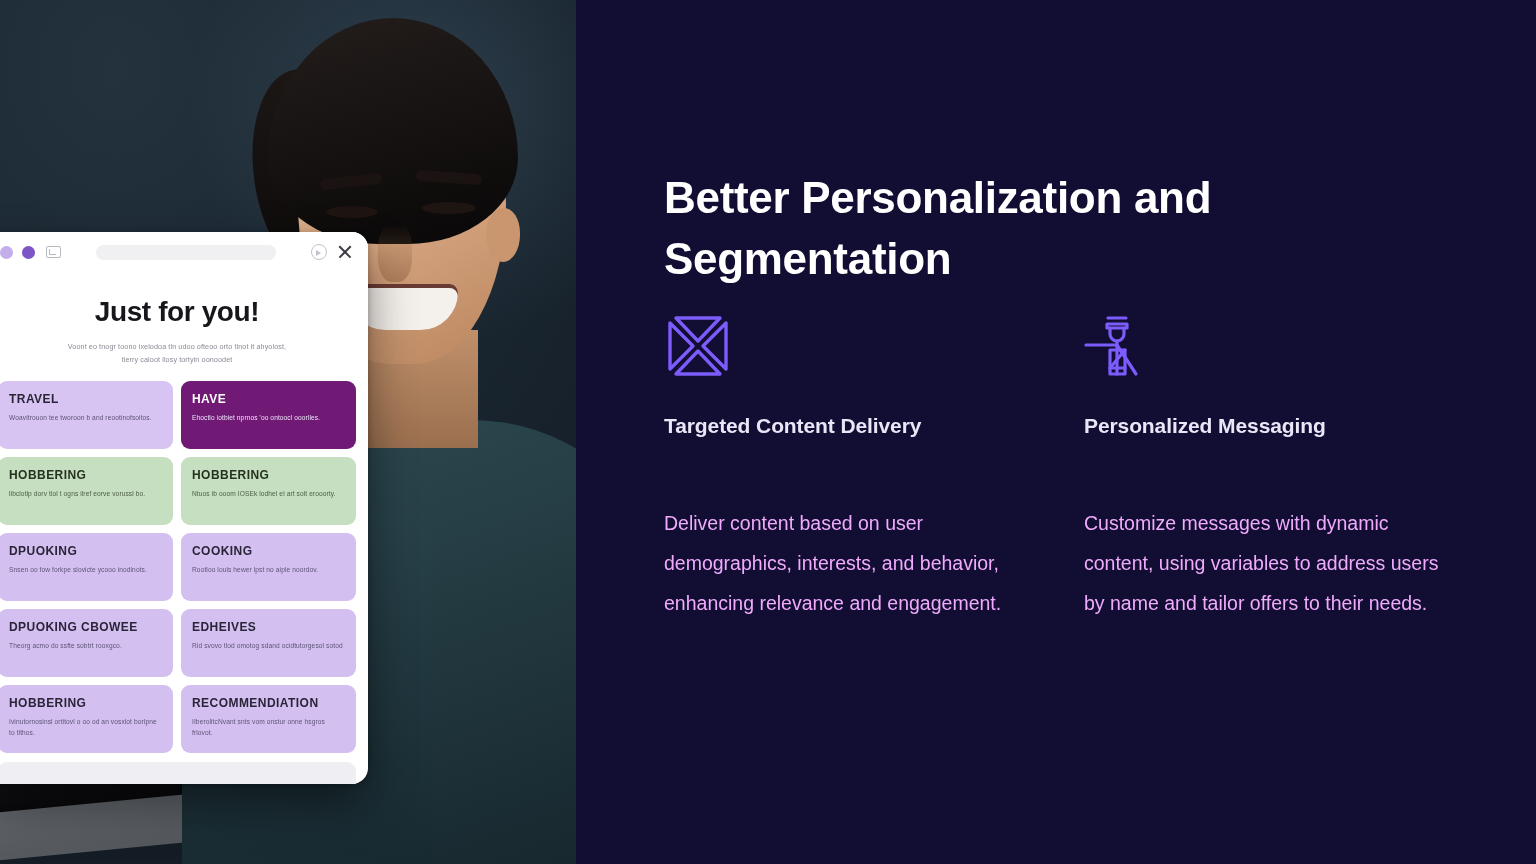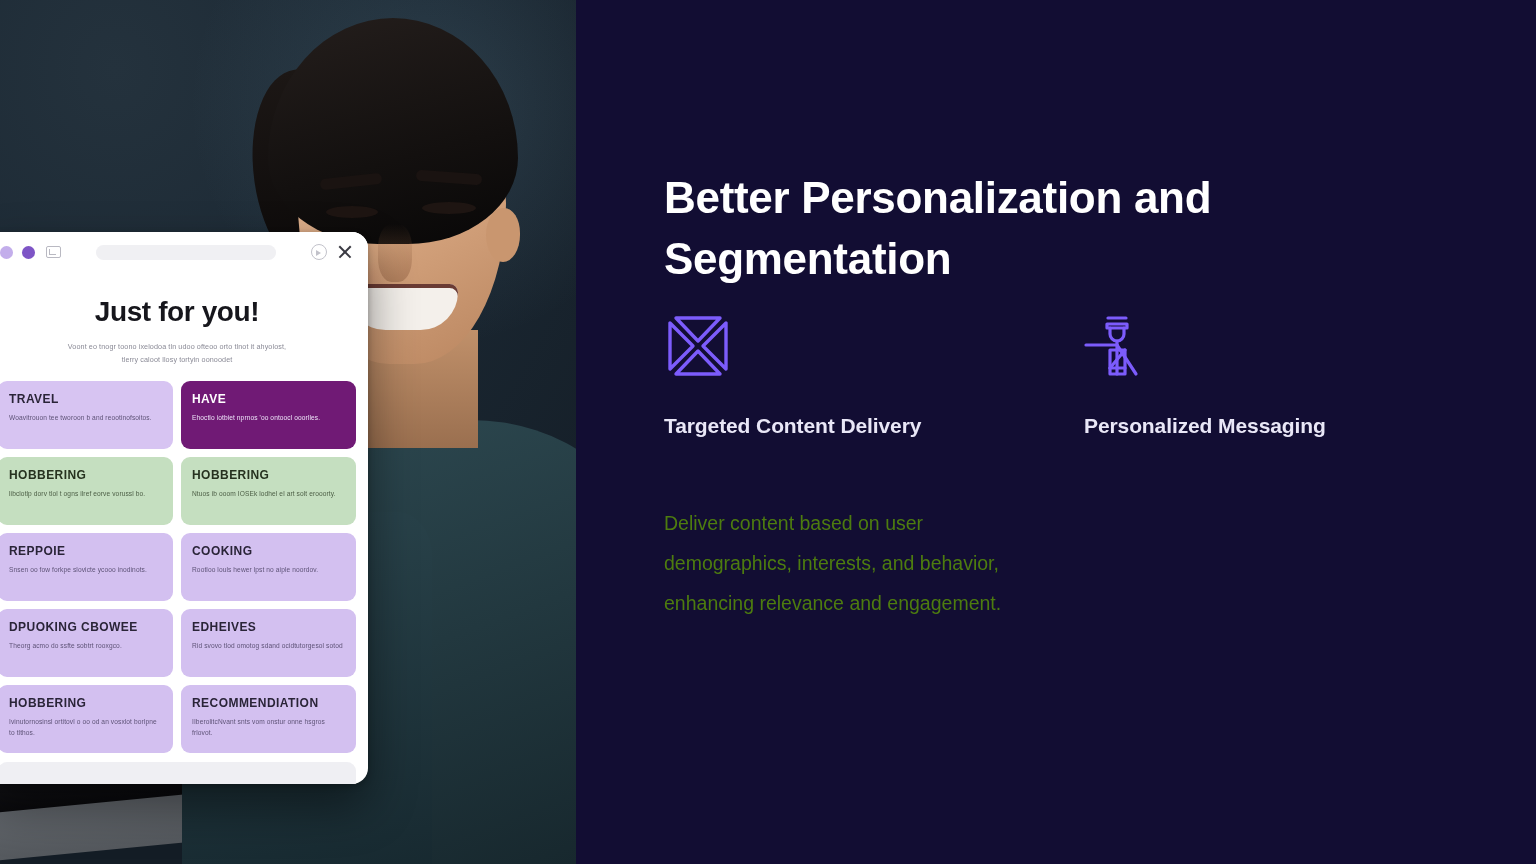--- a/index.html
+++ b/index.html
@@ -185,21 +185,21 @@
   }
   .features { display:flex; gap:12px; }
   .feature { width:408px; }
   .feature:first-child { margin-right:0; }
   .feat-icon { height:72px; margin-bottom:30px; }
   .feat-title {
     font-size:21px; font-weight:700; color:#E9E7F7; letter-spacing:-.1px;
     margin-bottom:66px;
   }
   .feat-text {
-    font-size:19.5px; color:#4d7c0f; line-height:2.05; max-width:372px;
+    font-size:19.5px; color:#f0abfc; line-height:2.05; max-width:372px;
     font-weight:400;
   }
 </style>
 </head>
 <body>
 
 <div class="slide">
 
   <div class="photo-pane">
     <div class="room-glow"></div>
@@ -250,21 +250,21 @@
           </div>
           <div class="pcard pc-grn">
             <div class="ttl">HOBBERING</div>
             <div class="dsc">libclotlp dorv tlol t ogns ilref eorve vorussl bo.</div>
           </div>
           <div class="pcard pc-grn">
             <div class="ttl">HOBBERING</div>
             <div class="dsc">Ntuos ib ooom IOSEk lodhel el art solt erooorty.</div>
           </div>
           <div class="pcard pc-lav2">
-            <div class="ttl">REPPOIE</div>
+            <div class="ttl">DPUOKING</div>
             <div class="dsc">Snsen oo fow forkpe slovicte ycooo inodinots.</div>
           </div>
           <div class="pcard pc-lav2">
             <div class="ttl">COOKING</div>
             <div class="dsc">Rootloo louls hewer lpst no aiple noordov.</div>
           </div>
           <div class="pcard pc-lav2">
             <div class="ttl">DPUOKING CBOWEE</div>
             <div class="dsc">Theorg acmo do ssfte sobtrt rooxgco.</div>
           </div>
@@ -313,17 +313,18 @@
             <path d="M26 16 V22 a7 7 0 0 0 14 0 V16"></path>
             <path d="M33 29 V62"></path>
             <path d="M2 33 H33"></path>
             <path d="M33 33 L52 62"></path>
             <path d="M26 38 H41 V62 H26 Z"></path>
             <path d="M26 56 H41"></path>
             <path d="M41 38 L26 56"></path>
           </svg>
         </div>
         <div class="feat-title">Personalized Messaging</div>
+        <div class="feat-text">Customize messages with dynamic content, using variables to address users by name and tailor offers to their needs.</div>
       </div>
 
     </div>
   </div>
 </div>
 
 </body></html>

